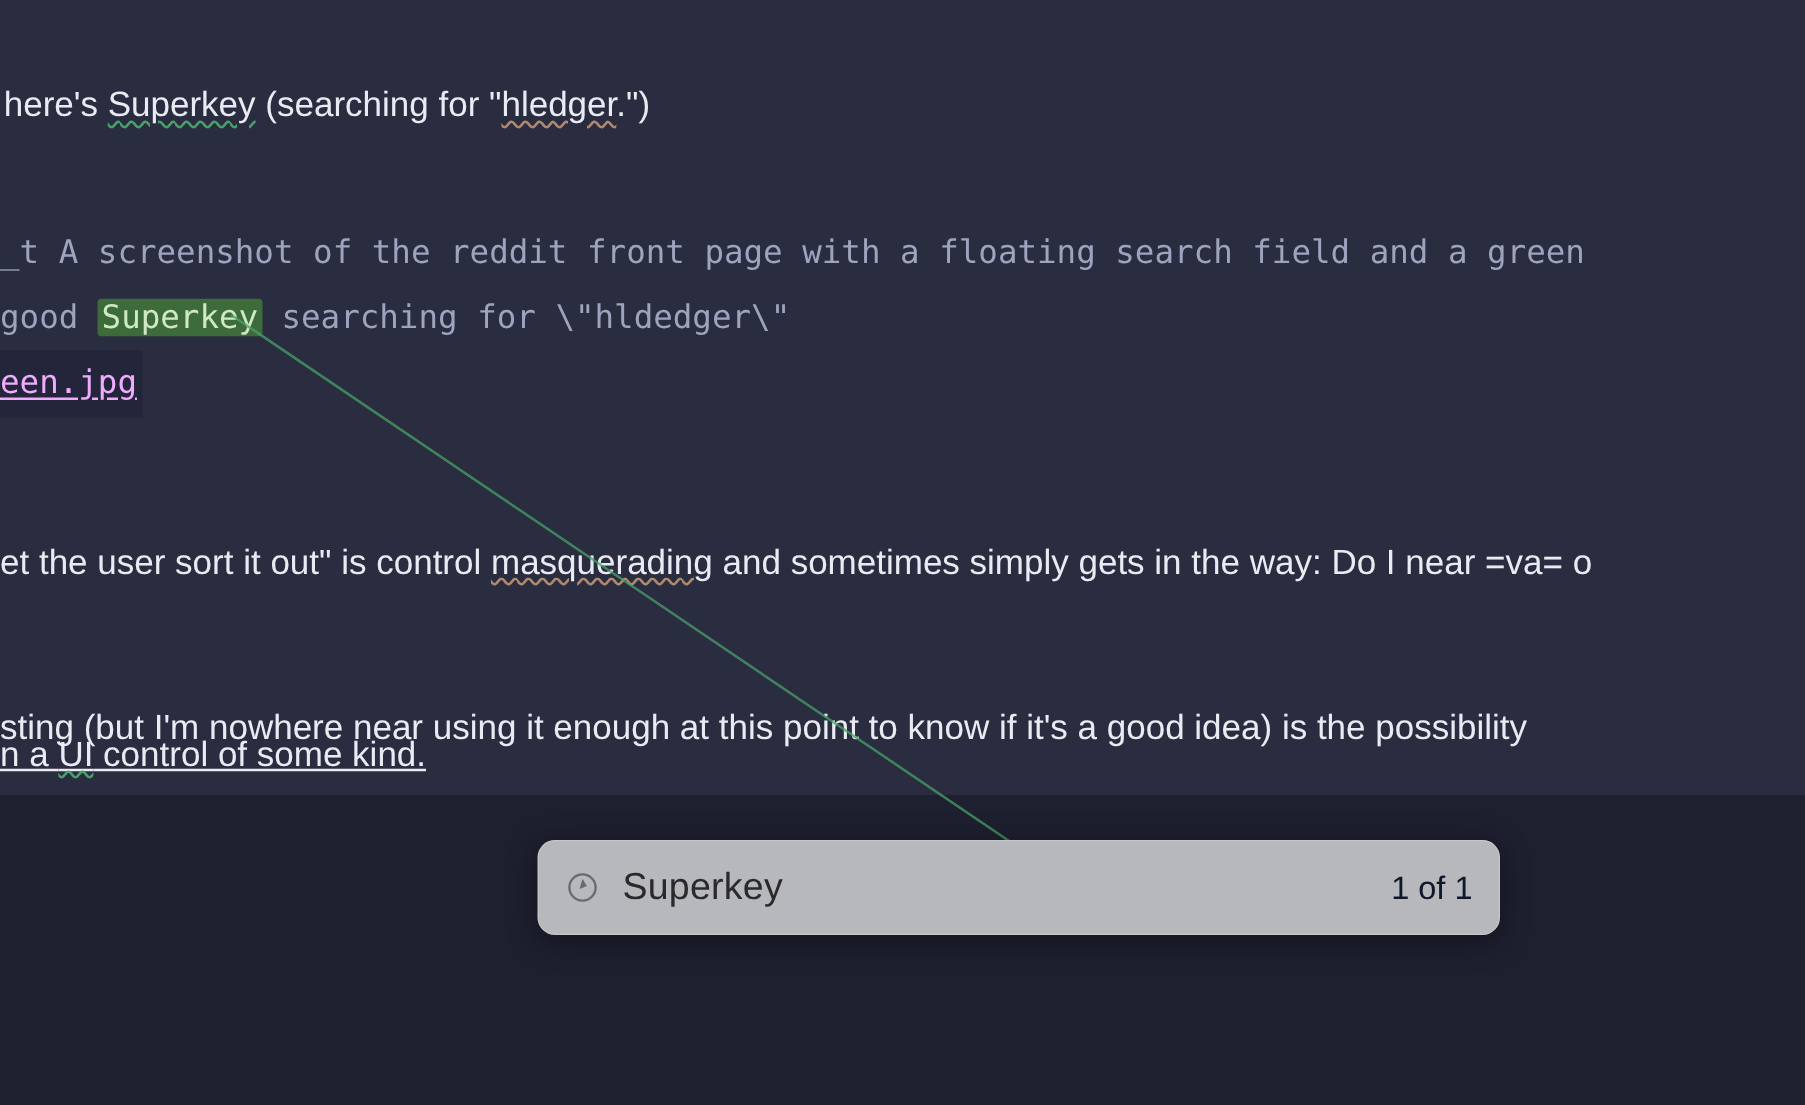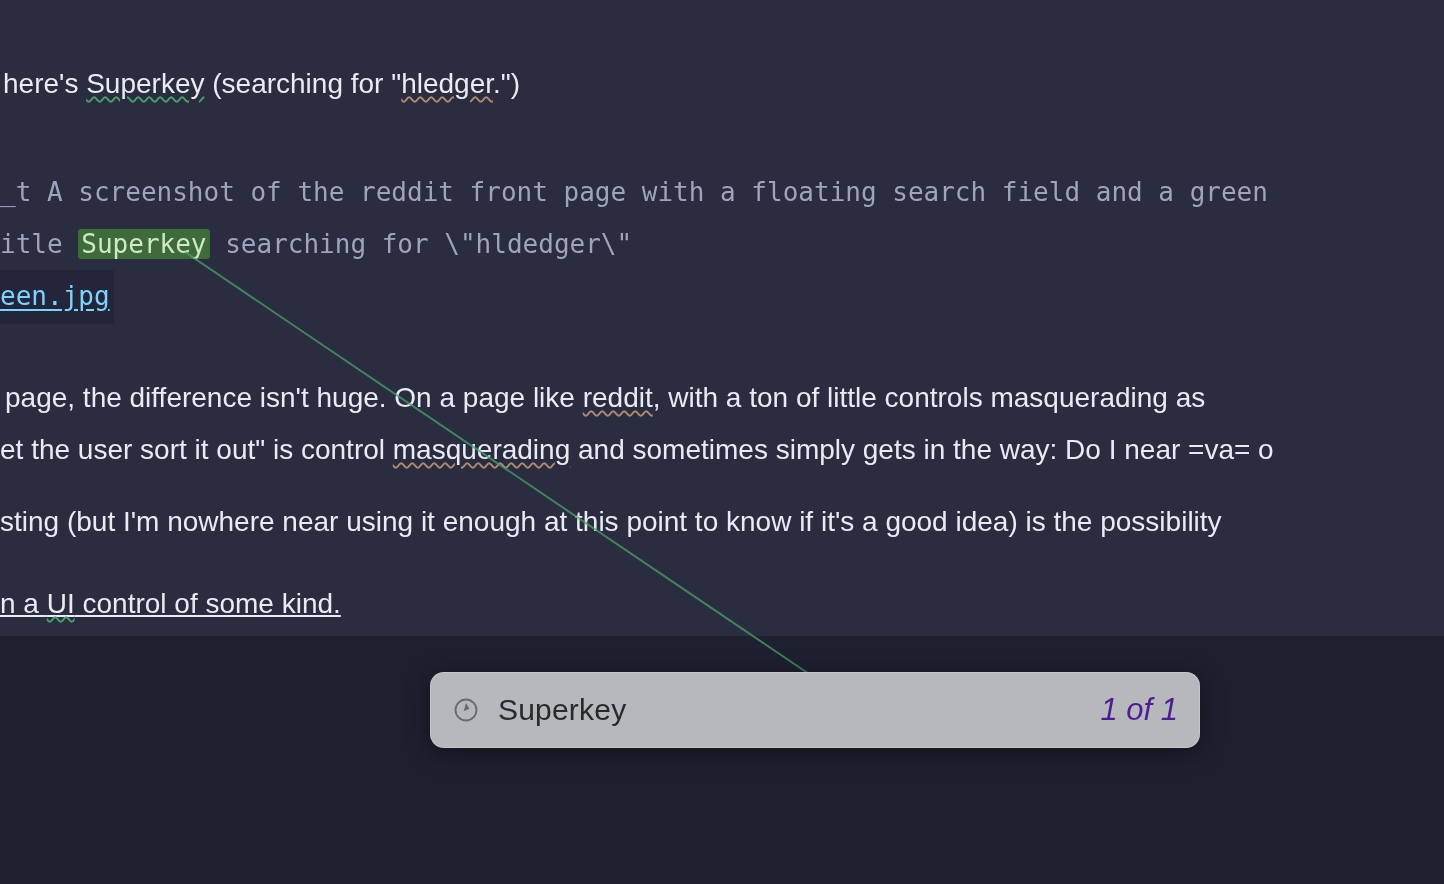--- a/index.html
+++ b/index.html
@@ -30,38 +30,38 @@
 
   .para1 {
     position: absolute;
     top: 62px;
     left: 3px;
     white-space: nowrap;
   }
 
   .mono-block {
     position: absolute;
-    top: 166px;
+    top: 176px;
     left: 0;
     font-family: ui-monospace, "SF Mono", Menlo, Consolas, monospace;
     font-size: 26px;
     line-height: 2.0;
     color: #9fa3bd;
     white-space: nowrap;
   }
   .mono-line1 { }
   .mono-line2 { margin-top: 0; }
   .mono-line2 .highlight {
     background: #3e6b3a;
     color: #cfe8c5;
     border-radius: 3px;
     padding: 0 3px;
   }
   .mono-line3 {
-    color: #7dd3fc;
+    color: #f0abfc;
     text-decoration: underline;
     text-underline-offset: 4px;
     text-align: right;
   }
   .mono-line3-wrap {
     display: inline-block;
     background: #23253a;
     padding: 0 4px 2px 0;
   }
 
@@ -73,21 +73,21 @@
   }
   .para3b {
     position: absolute;
     top: 428px;
     left: 0;
     white-space: nowrap;
   }
 
   .para4 {
     position: absolute;
-    top: 500px;
+    top: 560px;
     left: 0;
     white-space: nowrap;
   }
   .para4b {
     position: absolute;
     top: 582px;
     left: 0;
     white-space: nowrap;
     text-decoration: underline;
   }
@@ -125,23 +125,22 @@
   }
   .search-icon svg { width: 100%; height: 100%; display: block; }
   .search-text {
     flex: 1;
     font-size: 30px;
     color: #2a2a2c;
     font-weight: 400;
     letter-spacing: 0.2px;
   }
   .search-count {
-    font-size: 31px;
-    color: #4c1d95;
-    font-style: italic;
+    font-size: 26px;
+    color: #0f172a;
   }
 
   
   .connector {
     position: absolute;
     pointer-events: none;
     left: 0; top: 0;
     width: 1444px; height: 884px;
   }
   .connector line {
@@ -155,30 +154,27 @@
 
 <div class="content">
 
   <div class="prose para1">
     <span>here's </span><span class="spell-g">Superkey</span><span> (searching for "</span><span class="spell-mix">hledger</span><span>.")</span>
   </div>
 
   <div class="mono-block">
     <div class="mono-line1">_t A screenshot of the reddit front page with a floating search field and a green</div>
     <div class="mono-line2">
-      <span>itle </span><span class="highlight">Superkey</span><span> searching for \"hldedger\"</span>
+      <span>good </span><span class="highlight">Superkey</span><span> searching for \"hldedger\"</span>
     </div>
     <div>
       <span class="mono-line3-wrap"><span class="mono-line3">een.jpg</span></span>
     </div>
   </div>
 
-  <div class="prose para3">
-    <span> page, the difference isn't huge. On a page like </span><span class="spell-mix">reddit</span><span>, with a ton of little controls masquerading as </span>
-  </div>
   <div class="prose para3b">
     <span>et the user sort it out" is control </span><span class="spell-mix">masquerading</span><span> and sometimes simply gets in the way: Do I near =va= o</span>
   </div>
 
   <div class="prose para4">
     <span>sting (but I'm nowhere near using it enough at this point to know if it's a good idea) is the possibility</span>
   </div>
   <div class="prose para4b">
     <span>n a </span><span class="spell-g">UI</span><span> control of some kind.</span>
   </div>

